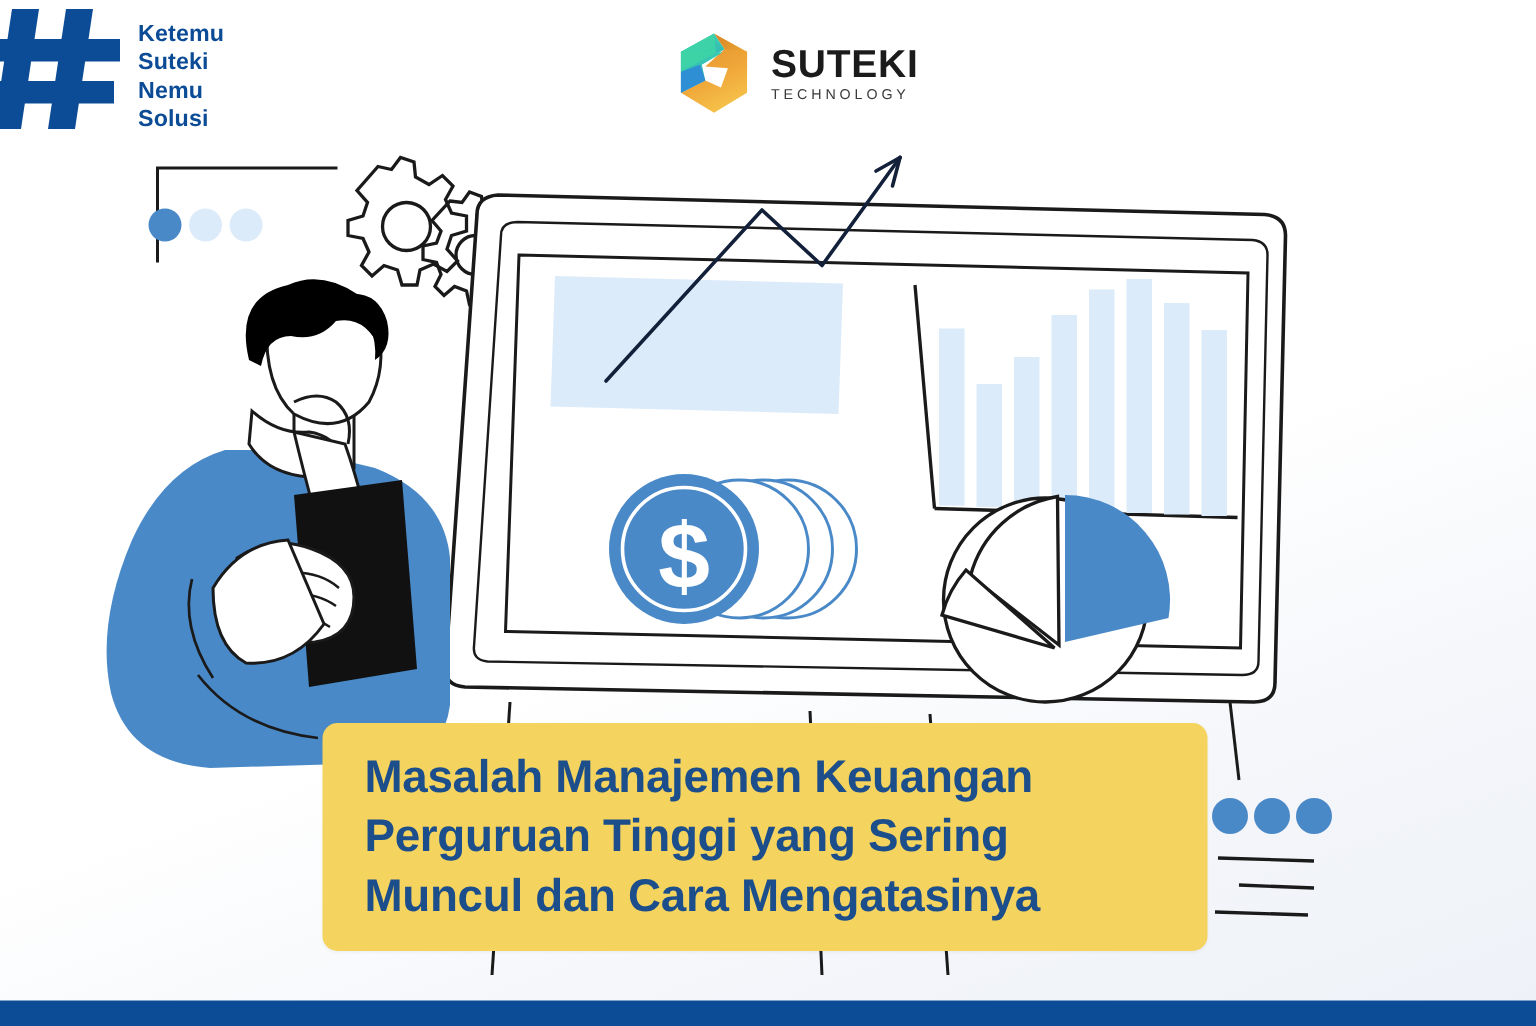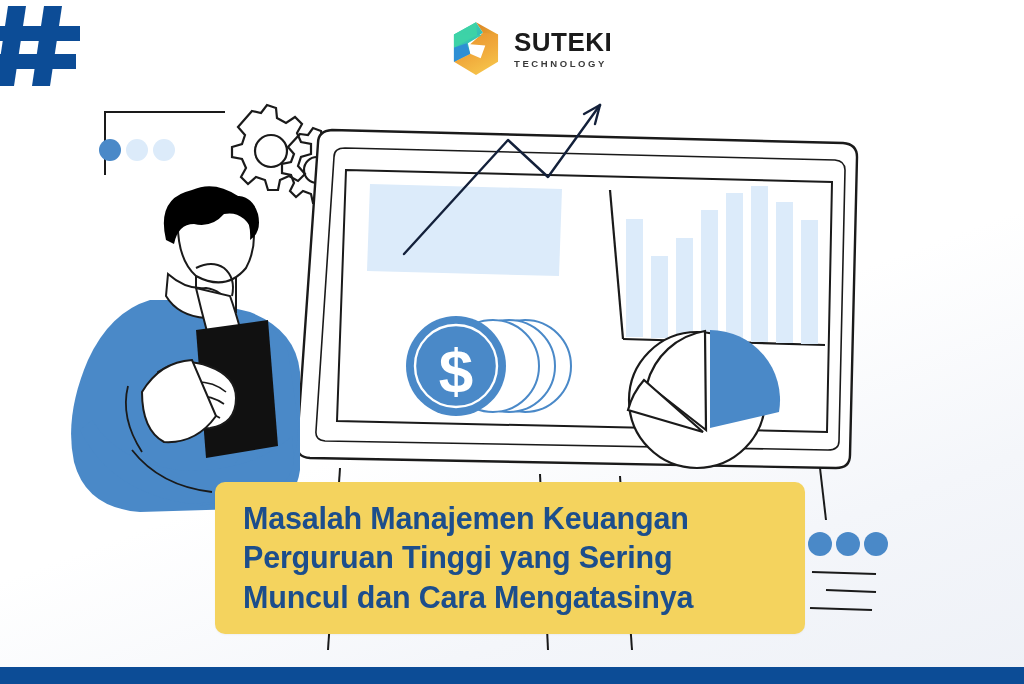--- a/index.html
+++ b/index.html
@@ -19,21 +19,21 @@
   .hash-logo{position:absolute;left:-8px;top:6px;width:90px;height:80px;}
   .brand-tag{
     position:absolute;left:92px;top:14px;
     color:#0C4C96;font-weight:bold;font-size:15.5px;line-height:1.22;
     letter-spacing:.1px;white-space:pre-line;
   }
   .suteki-wrap{position:absolute;left:447px;top:20px;display:flex;align-items:center;gap:9px;}
   .suteki-mark{width:58px;height:58px;display:block;}
   .suteki-text{display:flex;flex-direction:column;justify-content:center;}
   .suteki-name{font-size:26px;font-weight:bold;color:#1b1b1b;letter-spacing:.5px;line-height:1;}
-  .suteki-sub{font-size:9.5px;font-weight:bold;color:#3a3a3a;letter-spacing:2.6px;margin-top:4px;line-height:1;}
+  .suteki-sub{font-size:9.5px;font-weight:normal;color:#3a3a3a;letter-spacing:2.6px;margin-top:4px;line-height:1;}
 
   
   .illus{position:absolute;left:0;top:0;width:1024px;height:684px;}
 
   
   .title-banner{
     position:absolute;left:215px;top:482px;width:590px;height:152px;
     background:#F4D35E;border-radius:10px;
     display:flex;align-items:center;
     box-shadow:0 1px 2px rgba(0,0,0,.04);
@@ -54,20 +54,24 @@
 
   <svg class="hash-logo" viewBox="0 0 90 80">
     <g fill="#0C4C96">
       <polygon points="16,0 34,0 22,80 4,80"></polygon>
       <polygon points="52,0 70,0 58,80 40,80"></polygon>
       <rect x="-10" y="20" width="98" height="15"></rect>
       <rect x="-14" y="48" width="98" height="15"></rect>
     </g>
   </svg>
 
+  <div class="brand-tag">Ketemu
+Suteki
+Nemu
+Solusi</div>
 
   <div class="suteki-wrap">
     <svg class="suteki-mark" viewBox="0 0 100 100">
       <defs>
         <linearGradient id="gTeal" x1="0" y1="0" x2="0.25" y2="1">
           <stop offset="0%" stop-color="#3FD6A8"></stop>
           <stop offset="45%" stop-color="#35C0B4"></stop>
           <stop offset="100%" stop-color="#2E8FD4"></stop>
         </linearGradient>
         <linearGradient id="gOrange" x1="0.1" y1="0" x2="0.6" y2="1">

